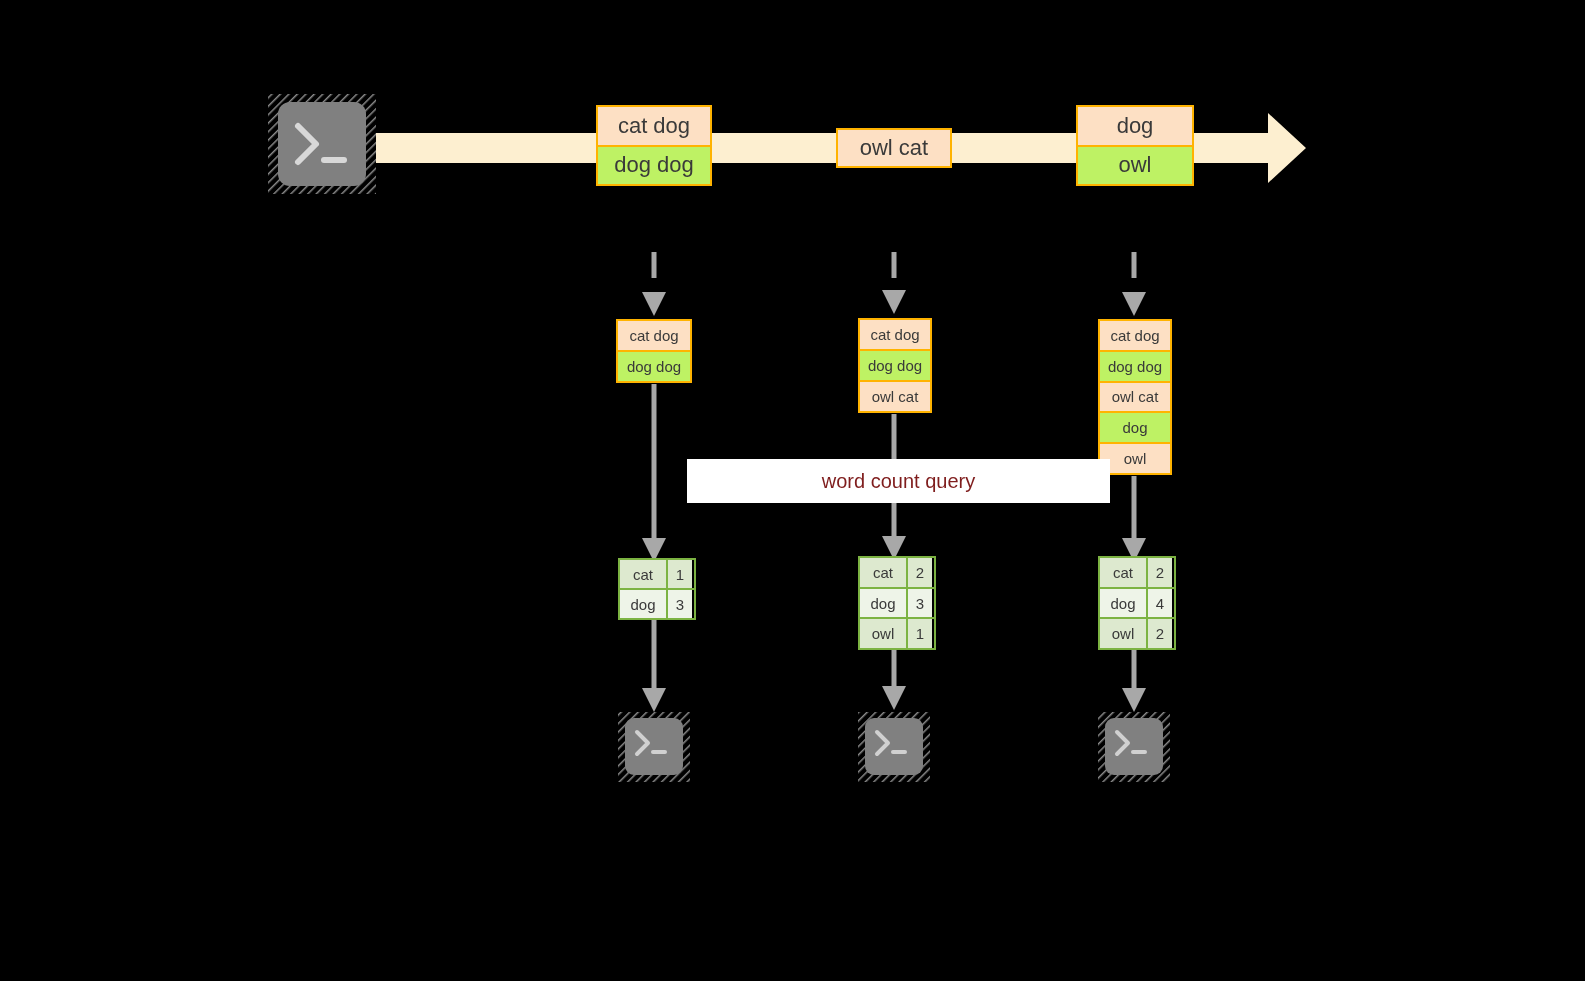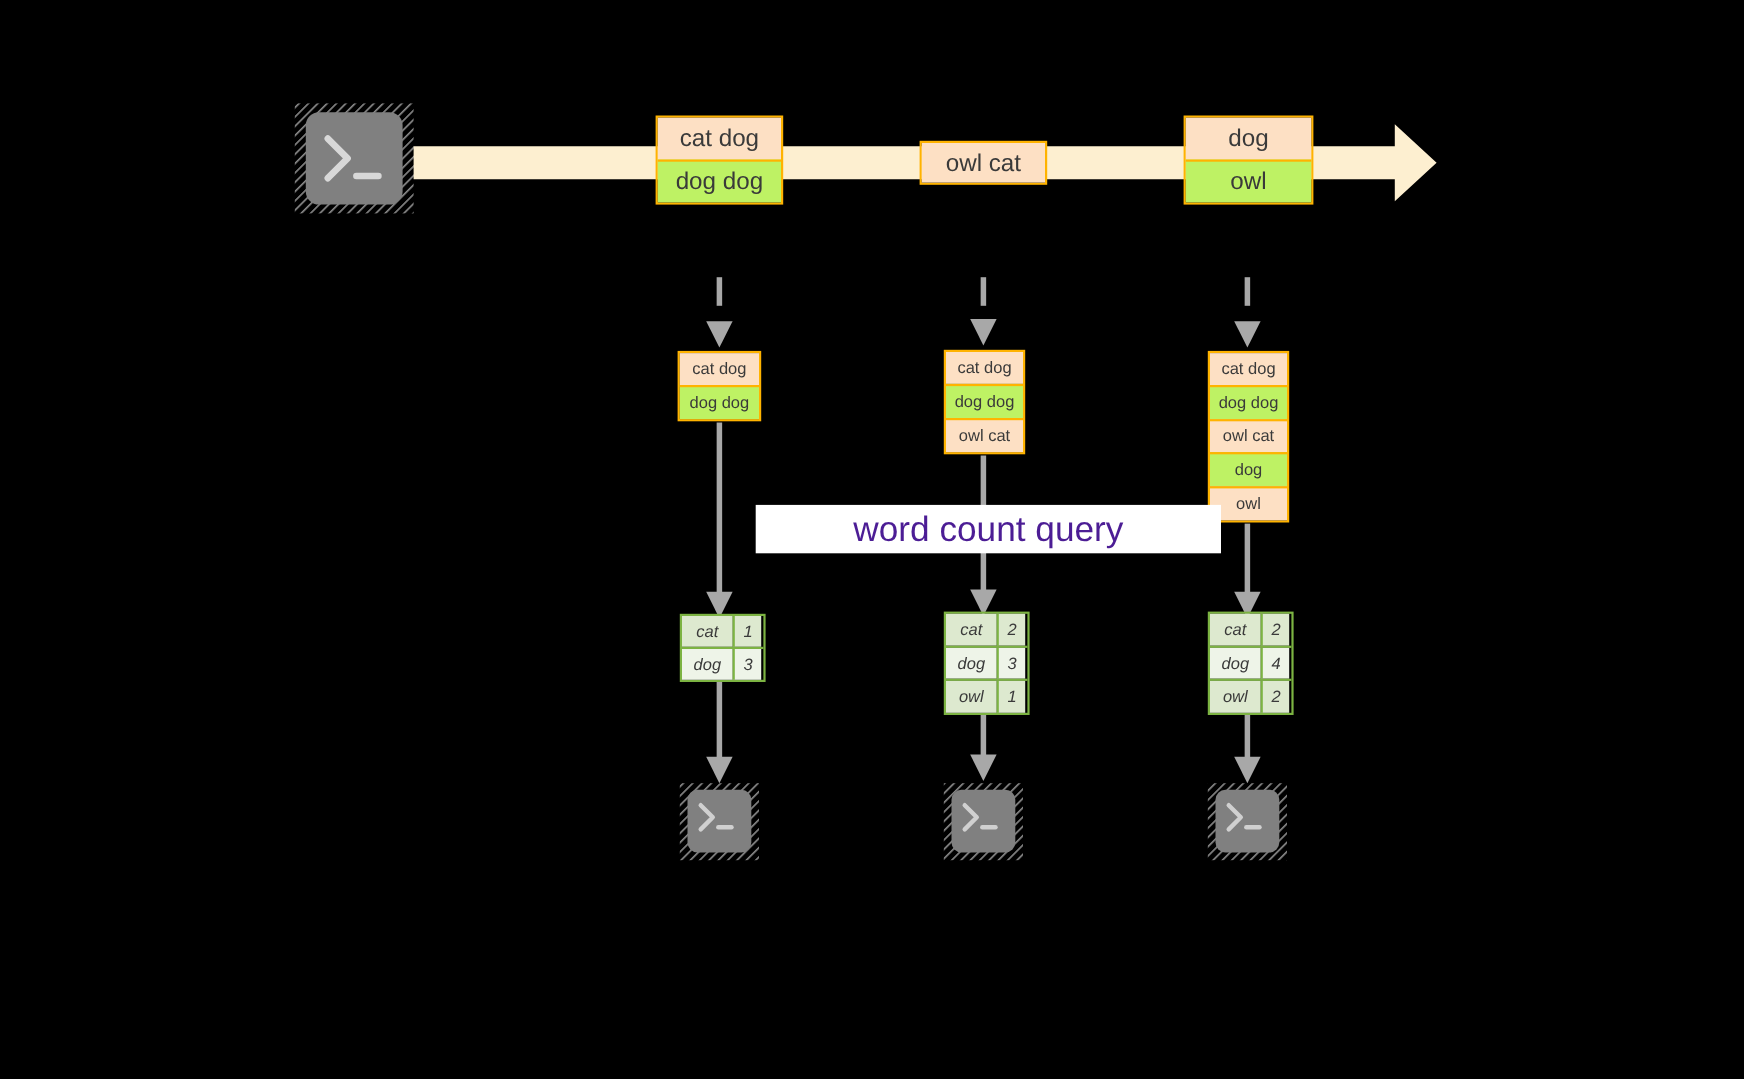--- a/index.html
+++ b/index.html
@@ -34,21 +34,20 @@
   
   .small .row{font-size:15px;}
 
   
   .cnt{
     position:absolute;
     border:2px solid #7cb342;
     box-sizing:border-box;
     display:flex;flex-direction:column;
     z-index:5;
-    font-style:italic;
   }
   .cnt .crow{
     display:flex;flex:1 1 auto;
     box-sizing:border-box;
   }
   .cnt .crow + .crow{border-top:2px solid #7cb342;}
   .cnt .ck,.cnt .cv{
     display:flex;align-items:center;justify-content:center;
     box-sizing:border-box;font-size:15px;
   }
@@ -56,21 +55,21 @@
   .cnt .cv{width:26px;border-left:2px solid #7cb342;}
   .gfill-a{background:#dde9cf;}
   .gfill-b{background:#eef4e8;}
 
   
   .qband{
     position:absolute;background:#ffffff;
     display:flex;align-items:center;justify-content:center;
     z-index:8;
   }
-  .qband span{font-size:32px;color:#4c1d95;white-space:nowrap;}
+  .qband span{font-size:20px;color:#7f1d1d;white-space:nowrap;}
 </style>
 </head>
 <body>
 
 <div id="stage">
 
   <svg class="layer" viewBox="0 0 1585 981">
     <defs>
       <pattern id="hatch" width="6" height="6" patternTransform="rotate(45)" patternUnits="userSpaceOnUse">
         <rect width="6" height="6" fill="#000000"></rect>

